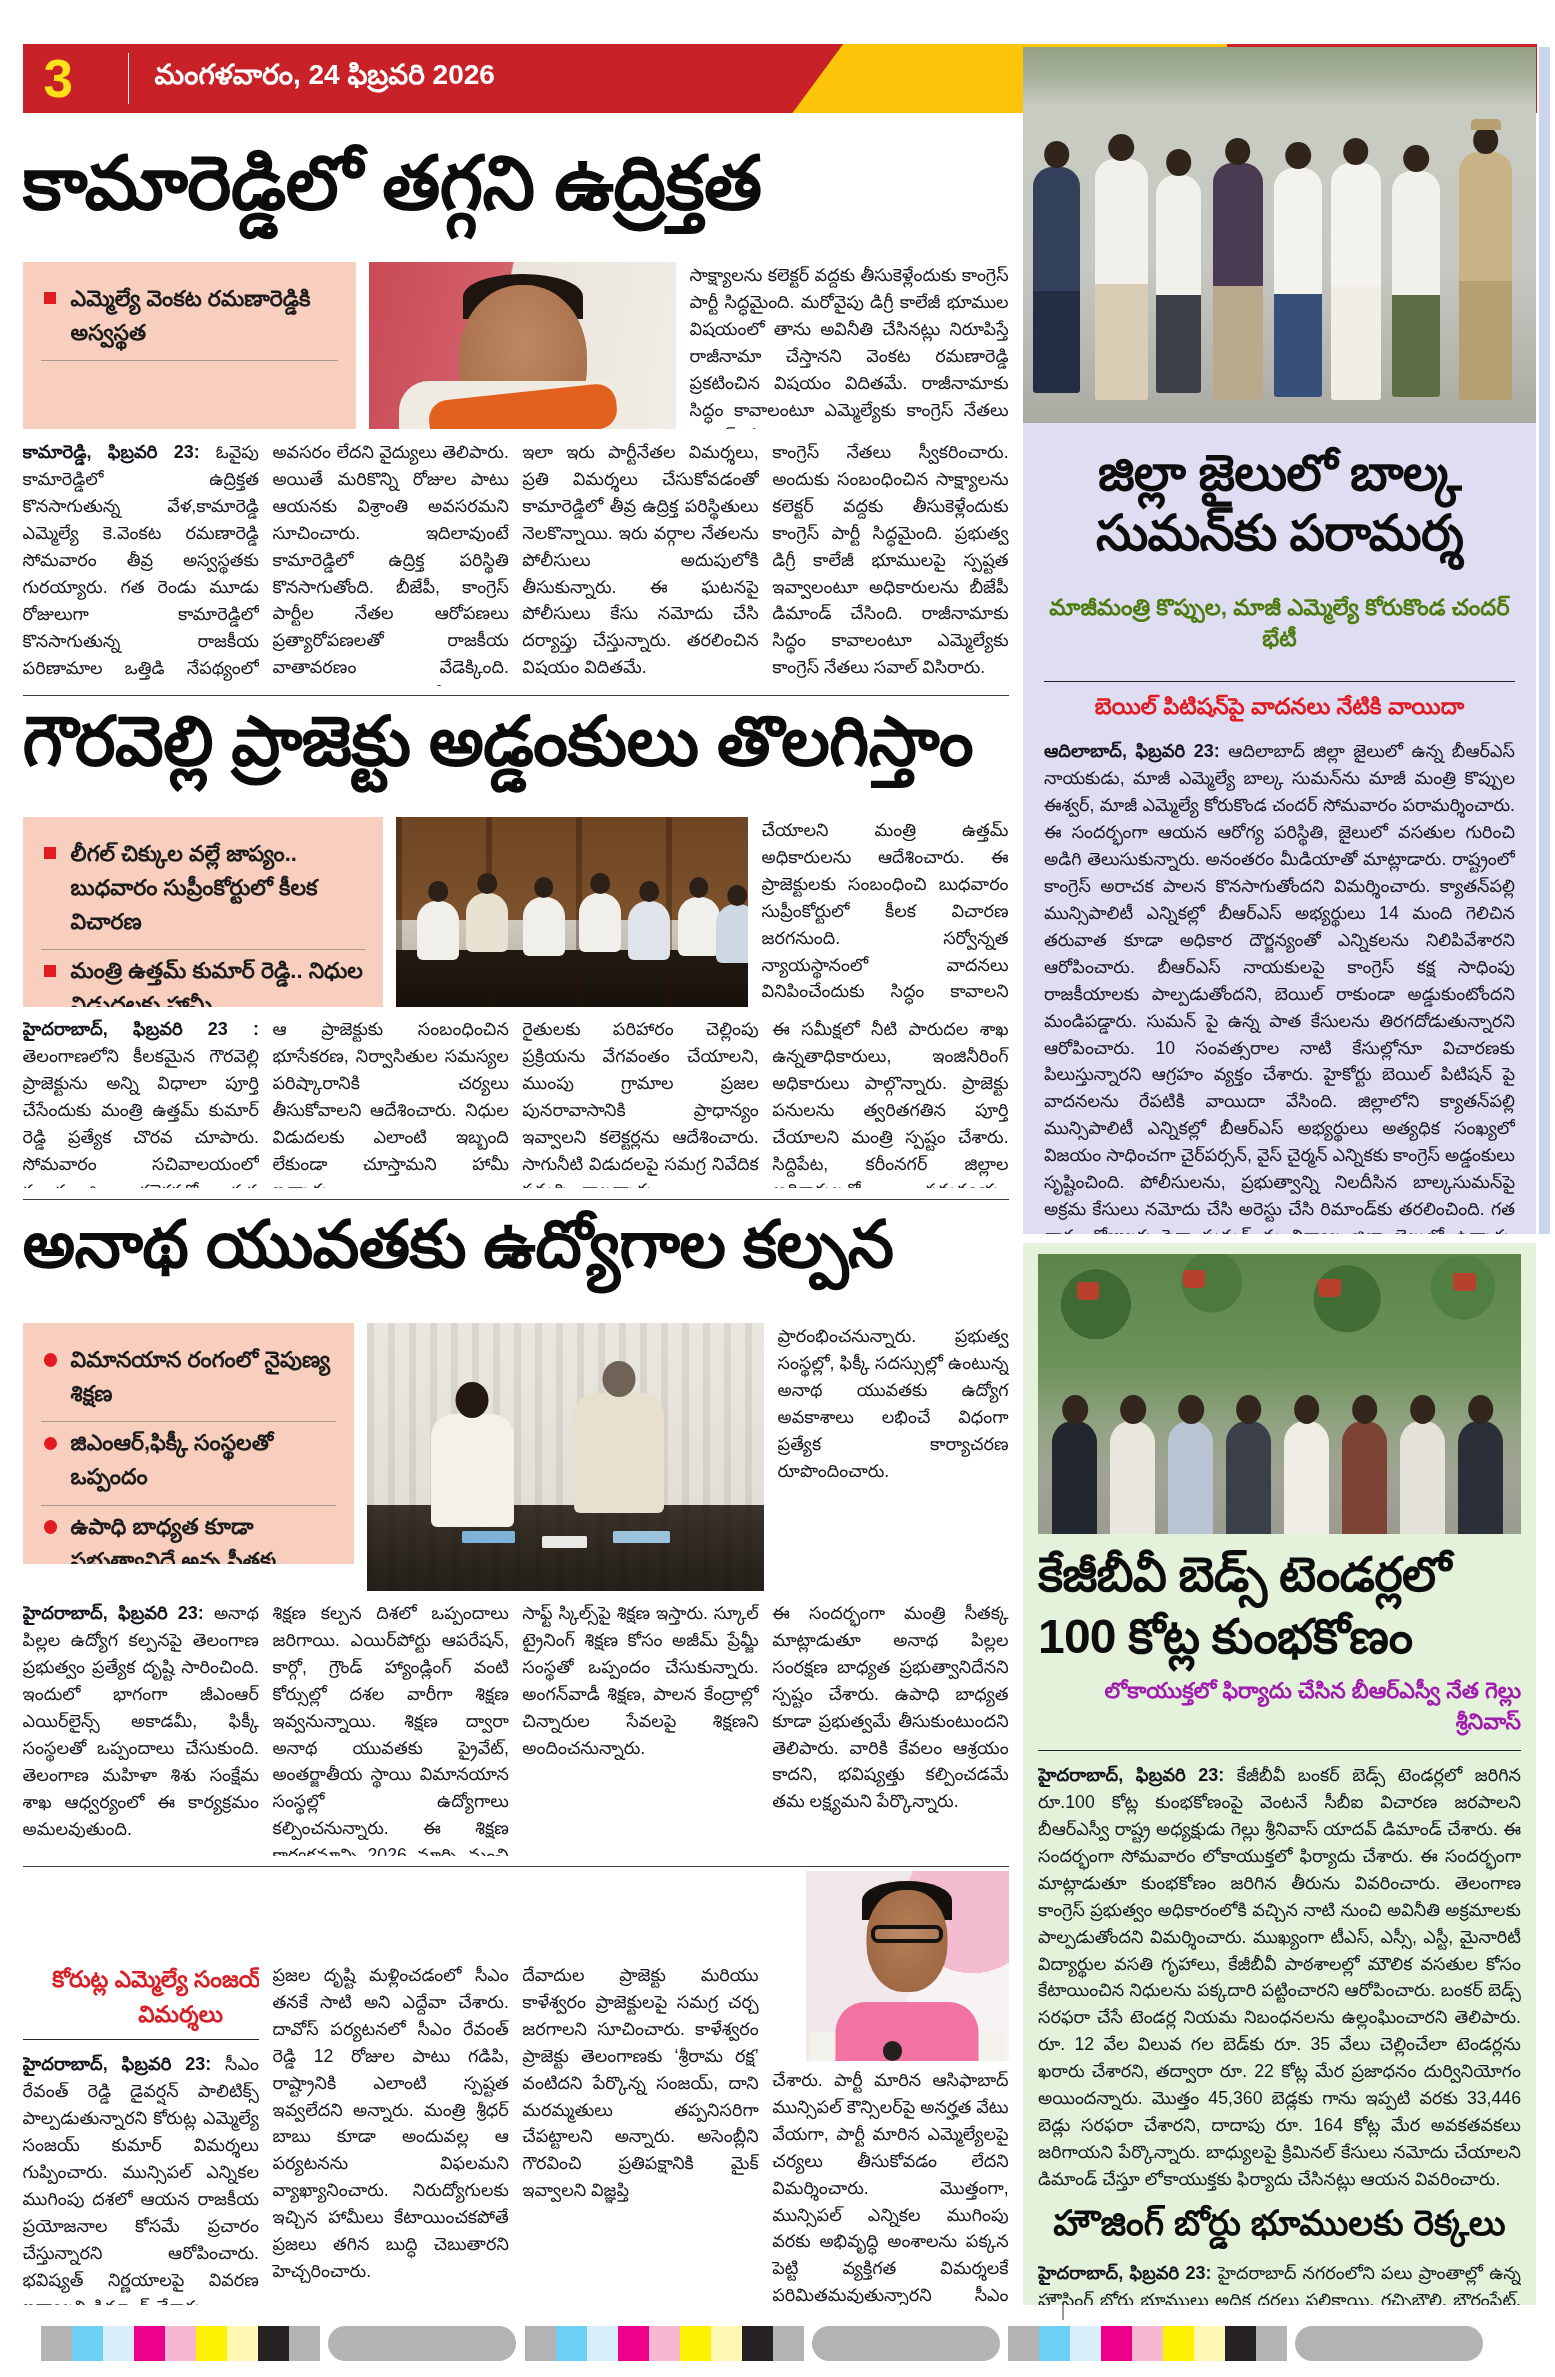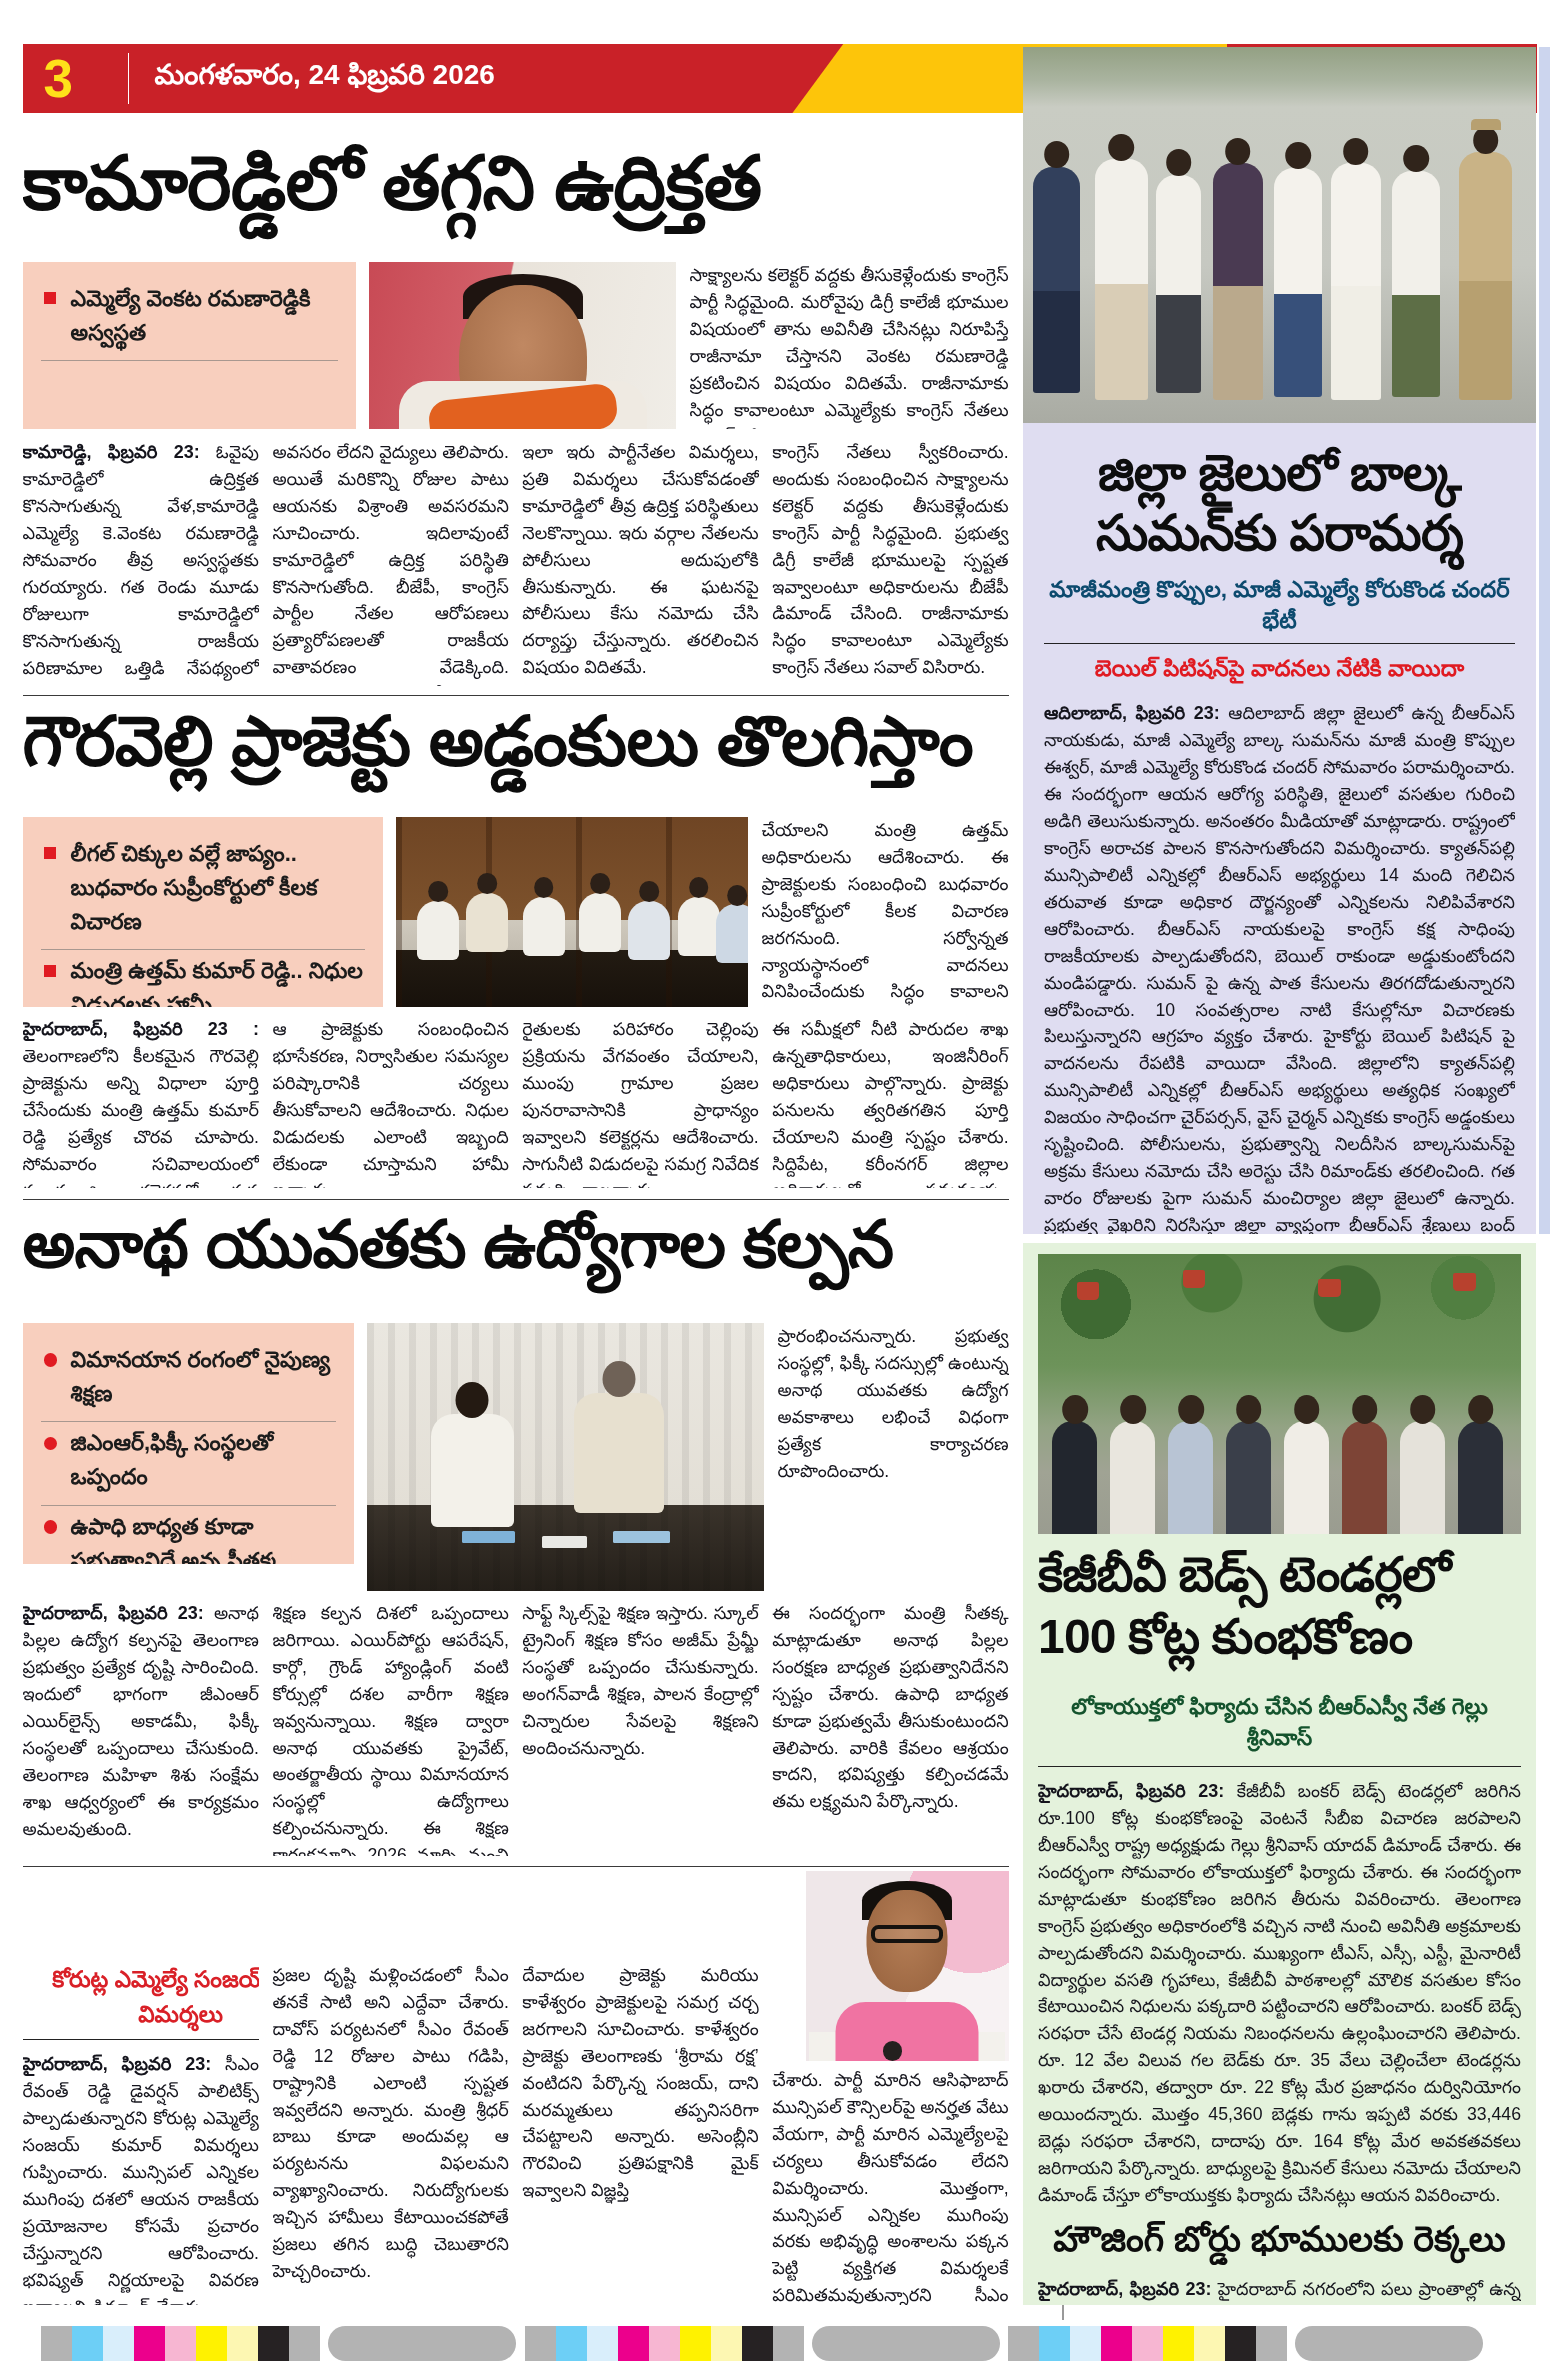--- a/index.html
+++ b/index.html
@@ -65,28 +65,28 @@
   .a4-sub{width:316px;font-size:23px;font-weight:bold;color:#d92027;text-align:center;
     padding-bottom:7.5px;border-bottom:1.5px solid #222;margin-bottom:10.5px;}
   .a4-col4{padding-top:105px;}
 
   
   .side-photo1{position:absolute;left:1023px;top:47px;width:513px;height:376px;}
   .edge-strip{position:absolute;left:1539px;top:47px;width:10.5px;height:1187px;background:#ccd5ee;}
   .panel-lav{position:absolute;left:1023px;top:423px;width:513px;height:811px;background:#dfddf1;
     box-sizing:border-box;padding:19.6px 21px;overflow:hidden;}
   .jail-headline{font-size:50px;font-weight:bold;text-align:center;line-height:1.2;color:#0d0d0d;letter-spacing:-0.8px;}
-  .jail-sub-blue{margin-top:14px;font-size:22.6px;font-weight:bold;color:#0c4a6e;text-align:center;
-    padding-bottom:4px;border-bottom:1.5px solid #222;}
+  .jail-sub-blue{margin-top:32px;font-size:22.6px;font-weight:bold;color:#4d7c0f;text-align:center;
+    padding-bottom:24px;border-bottom:1.5px solid #222;}
   .jail-sub-red{margin-top:12px;font-size:22.6px;font-weight:bold;color:#e01b22;text-align:center;margin-bottom:13.5px;}
   .panel-green{position:absolute;left:1023px;top:1243px;width:513px;height:1062px;background:#e4f2dc;
     box-sizing:border-box;padding:9px 15px;overflow:hidden;}
   .kgbv-photo{width:483px;height:280px;margin:1.5px auto 10.5px auto;}
   .kgbv-headline{font-size:48px;font-weight:bold;line-height:1.3;color:#0d0d0d;letter-spacing:-0.8px;}
-  .kgbv-sub{margin-top:25px;font-size:22px;font-weight:bold;color:#14532d;text-align:center;
+  .kgbv-sub{margin-top:9px;font-size:22px;font-weight:bold;color:#a21caf;text-align:right;
     padding-bottom:10.5px;border-bottom:1.5px solid #222;margin-bottom:10.5px;}
   .housing-headline{margin-top:10.5px;font-size:35px;font-weight:bold;text-align:center;color:#0d0d0d;margin-bottom:7.5px;}
 
   
   .ph-crowd{background:linear-gradient(180deg,#93a083 0%,#aab4a0 9%,#c9ccc3 16%,#c6c8c1 58%,#a9aba3 100%);}
   .fig{position:absolute;border-radius:19.6px 19.6px 3px 3px;}
   .fig .head{position:absolute;left:50%;top:-25.6px;transform:translateX(-50%);width:25.6px;height:27px;border-radius:50%;background:#30241b;}
   .cap{position:absolute;left:50%;top:-33px;transform:translateX(-50%);width:30px;height:10.5px;border-radius:4.5px 4.5px 0 0;background:#b7a070;}
 
   .ph-portrait{background:linear-gradient(102deg,#c84a55 0%,#d4626b 42%,#e9e3da 42.5%,#f0ede7 100%);}

